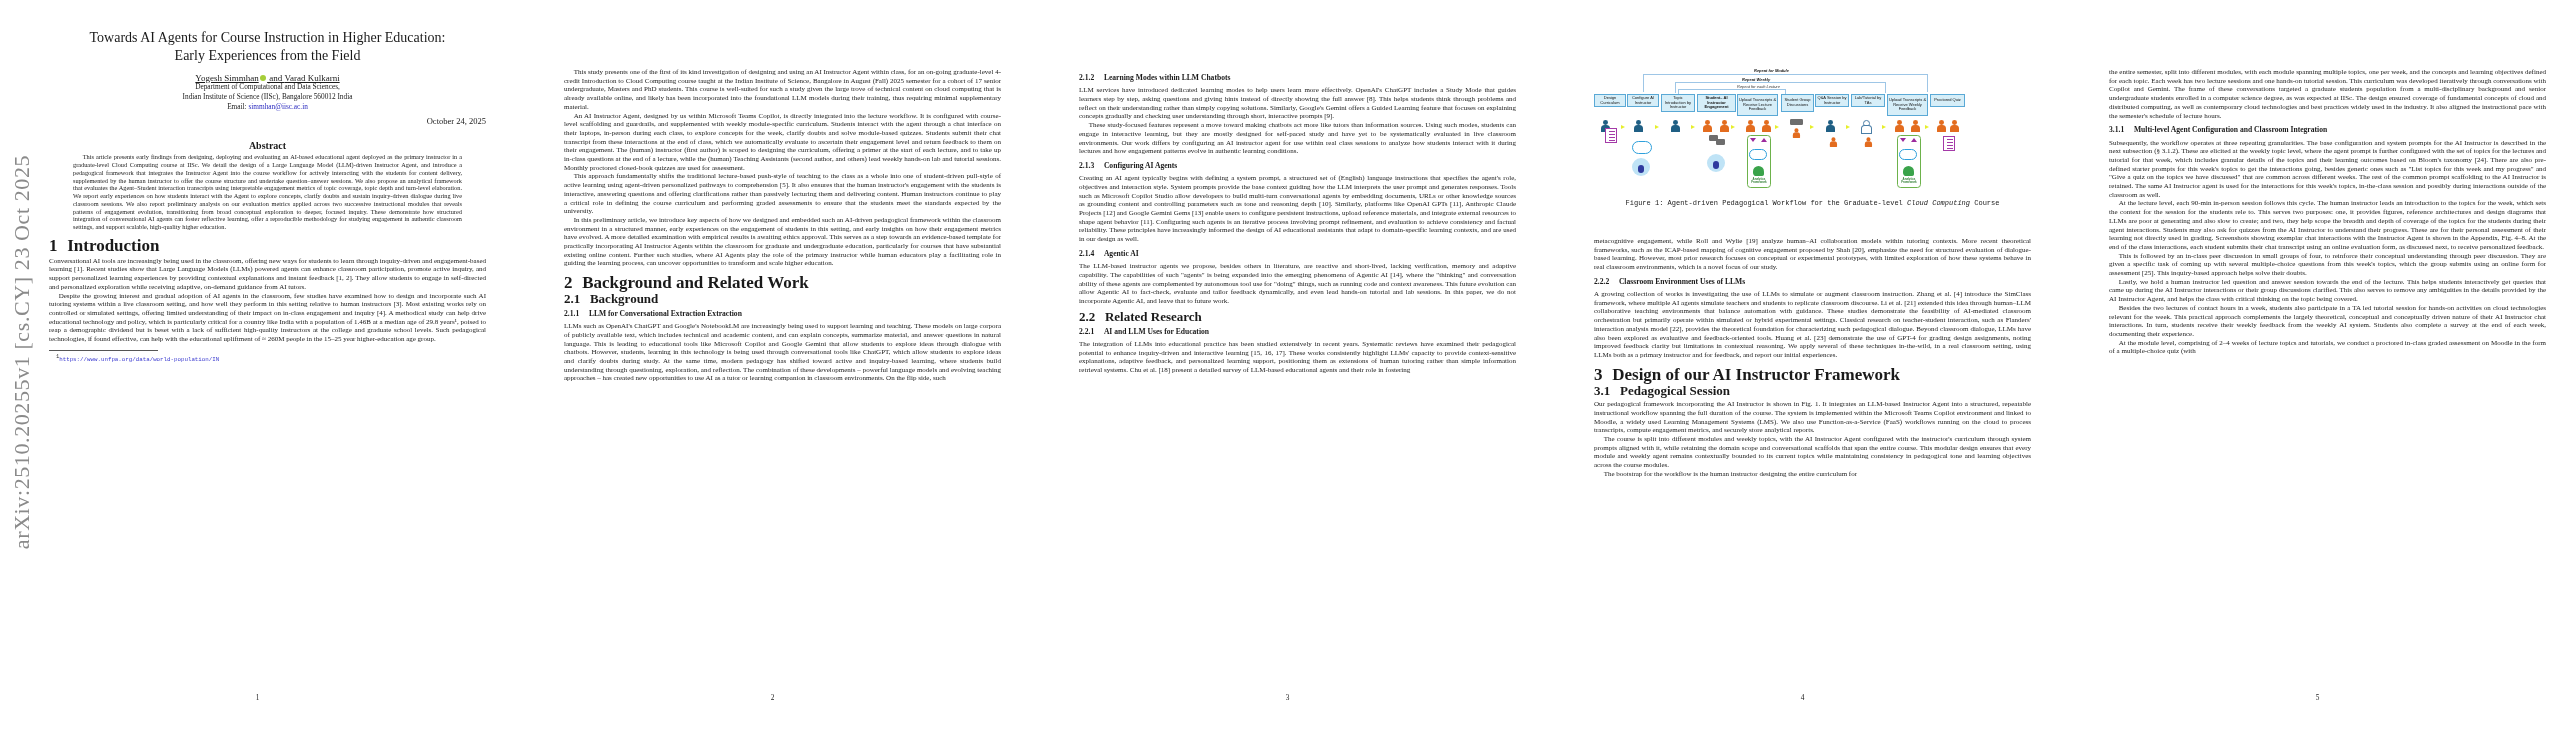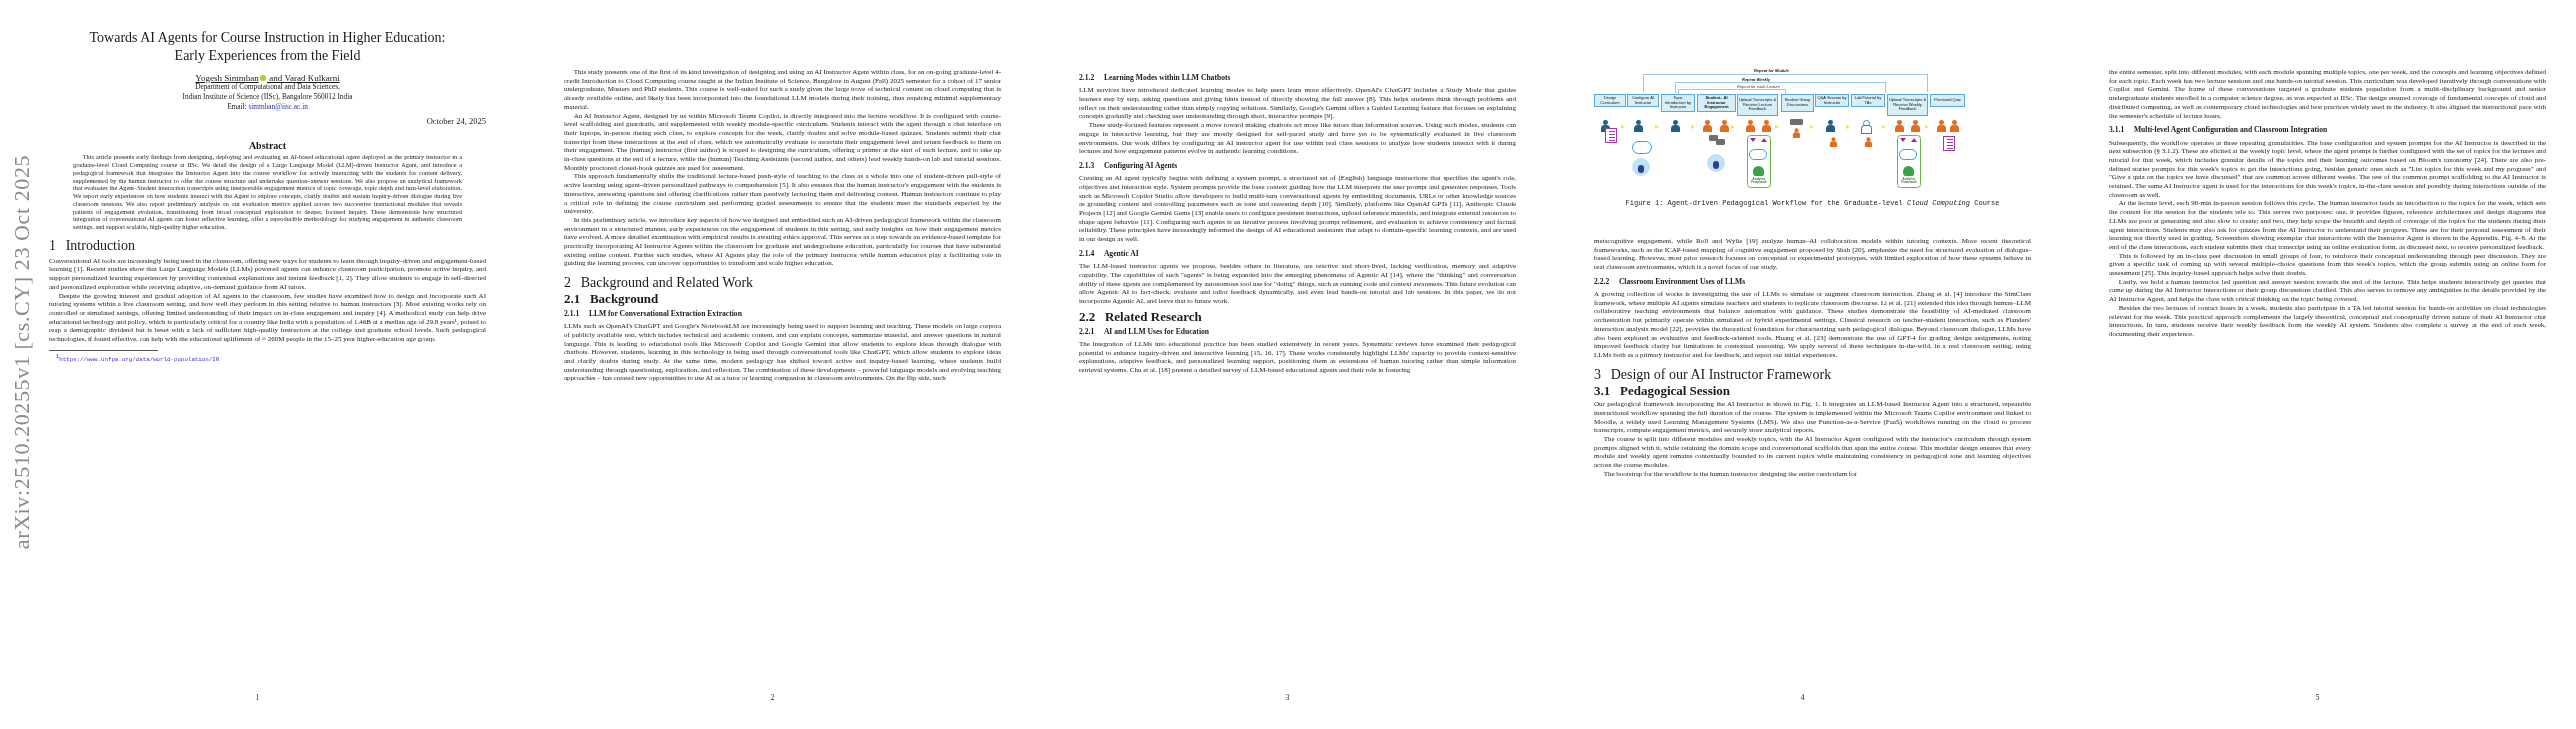--- a/index.html
+++ b/index.html
@@ -4,21 +4,21 @@
 <style>
   html, body { margin:0; padding:0; background:#ffffff; }
   body { width:2576px; height:729px; overflow:hidden; position:relative;
          font-family:"Liberation Serif","DejaVu Serif",serif; color:#1a1a1a; }
   .strip { position:absolute; left:0; top:0; width:2576px; height:729px; display:flex; }
   .page { position:relative; width:515px; height:729px; box-sizing:border-box; background:#fff; overflow:hidden; }
   .col { position:absolute; left:49px; right:29px; top:68px; bottom:43px; }
   .page .col { font-size:7px; line-height:8.7px; text-align:justify; }
   p { margin:0; text-indent:9.7px; }
   p.noind { text-indent:0; }
-  .h1 { font-weight:normal; font-size:14px; margin:11px 0 6px 0; }
+  .h1 { font-weight:bold; font-size:17px; margin:11px 0 6px 0; }
   .h2 { font-weight:bold; font-size:13px; margin:7.3px 0 4.9px 0; }
   .h3 { font-weight:bold; font-size:7.6px; margin:6px 0 3.6px 0; }
   .num { display:inline-block; margin-right:9.7px; }
   .pageno { position:absolute; bottom:27px; left:0; right:0; text-align:center; font-size:7.3px; }
   .arxiv-side { position:absolute; left:8.5px; top:72px; width:24px; height:547px; }
   .arxiv-side span { position:absolute; left:-255px; top:267px; width:535px; transform:rotate(-90deg);
          text-align:center; color:#8a8a8a; font-size:22px; letter-spacing:0.6px; white-space:nowrap; }
   .title { text-align:center; font-size:14px; line-height:18px; margin-top:-39px; }
   .authors { text-align:center; font-size:9px; margin-top:8.5px;text-decoration:underline; }
   .orcid { display:inline-block; width:6px; height:6px; border-radius:50%; background:#a6ce39; vertical-align:middle; margin:0 1.2px; }
@@ -266,18 +266,19 @@
 
   <div class="page">
     <div class="col">
       <p class="noind">the entire semester, split into different modules, with each module spanning multiple topics, one per week, and the concepts and learning objectives defined for each topic. Each week has two lecture sessions and one hands-on tutorial session. This curriculum was developed iteratively through conversations with Copilot and Gemini. The frame of these conversations targeted a graduate students population from a multi-disciplinary background and senior undergraduate students enrolled in a computer science degree, as was expected at IISc. The design ensured coverage of fundamental concepts of cloud and distributed computing, as well as contemporary cloud technologies and best practices widely used in the industry. It also aligned the instructional pace with the semester's schedule of lecture hours.</p>
       <div class="h3"><span class="num">3.1.1</span><span>Multi-level Agent Configuration and Classroom Integration</span></div>
       <p class="noind">Subsequently, the workflow operates at three repeating granularities. The base configuration and system prompts for the AI Instructor is described in the next subsection (§ 3.1.2). These are elicited at the weekly topic level, where the agent prompt is further configured with the set of topics for the lectures and tutorial for that week, which includes granular details of the topics and their learning outcomes based on Bloom's taxonomy [24]. There are also pre-defined starter prompts for this week's topics to get the interactions going, besides generic ones such as "List topics for this week and my progress" and "Give a quiz on the topics we have discussed" that are common across different weeks. The rest of the common prompt scaffolding to the AI Instructor is retained. The same AI Instructor agent is used for the interactions for this week's topics, in-the-class session and possibly during interactions outside of the classroom as well.</p>
       <p>At the lecture level, each 90-min in-person session follows this cycle. The human instructor leads an introduction to the topics for the week, which sets the context for the session for the students rele to. This serves two purposes: one, it provides figures, reference architectures and design diagrams that LLMs are poor at generating and also slow to create; and two, they help scope the breadth and depth of coverage of the topics for the students during their agent interactions. Students may also ask for quizzes from the AI Instructor to understand their progress. These are for their personal assessment of their learning not directly used in grading. Screenshots showing exemplar chat interactions with the Instructor Agent is shown in the Appendix, Fig. 4–8. At the end of the class interactions, each student submits their chat transcript using an online evaluation form, as discussed next, to receive personalized feedback.</p>
       <p>This is followed by an in-class peer discussion in small groups of four, to reinforce their conceptual understanding through peer discussion. They are given a specific task of coming up with several multiple-choice questions from this week's topics, which the group submits using an online form for assessment [25]. This inquiry-based approach helps solve their doubts.</p>
       <p>Lastly, we hold a human instructor led question and answer session towards the end of the lecture. This helps students interactively get queries that came up during the AI Instructor interactions or their group discussions clarified. This also serves to remove any ambiguities in the details provided by the AI Instructor Agent, and helps the class with critical thinking on the topic being covered.</p>
       <p>Besides the two lectures of contact hours in a week, students also participate in a TA led tutorial session for hands-on activities on cloud technologies relevant for the week. This practical approach complements the largely theoretical, conceptual and conceptually driven nature of their AI Instructor chat interactions. In turn, students receive their weekly feedback from the weekly AI system. Students also complete a survey at the end of each week, documenting their experience.</p>
+      <p>At the module level, comprising of 2–4 weeks of lecture topics and tutorials, we conduct a proctored in-class graded assessment on Moodle in the form of a multiple-choice quiz (with</p>
     </div>
     <div class="pageno">5</div>
   </div>
 
 </div>
 
 
 </body></html>

